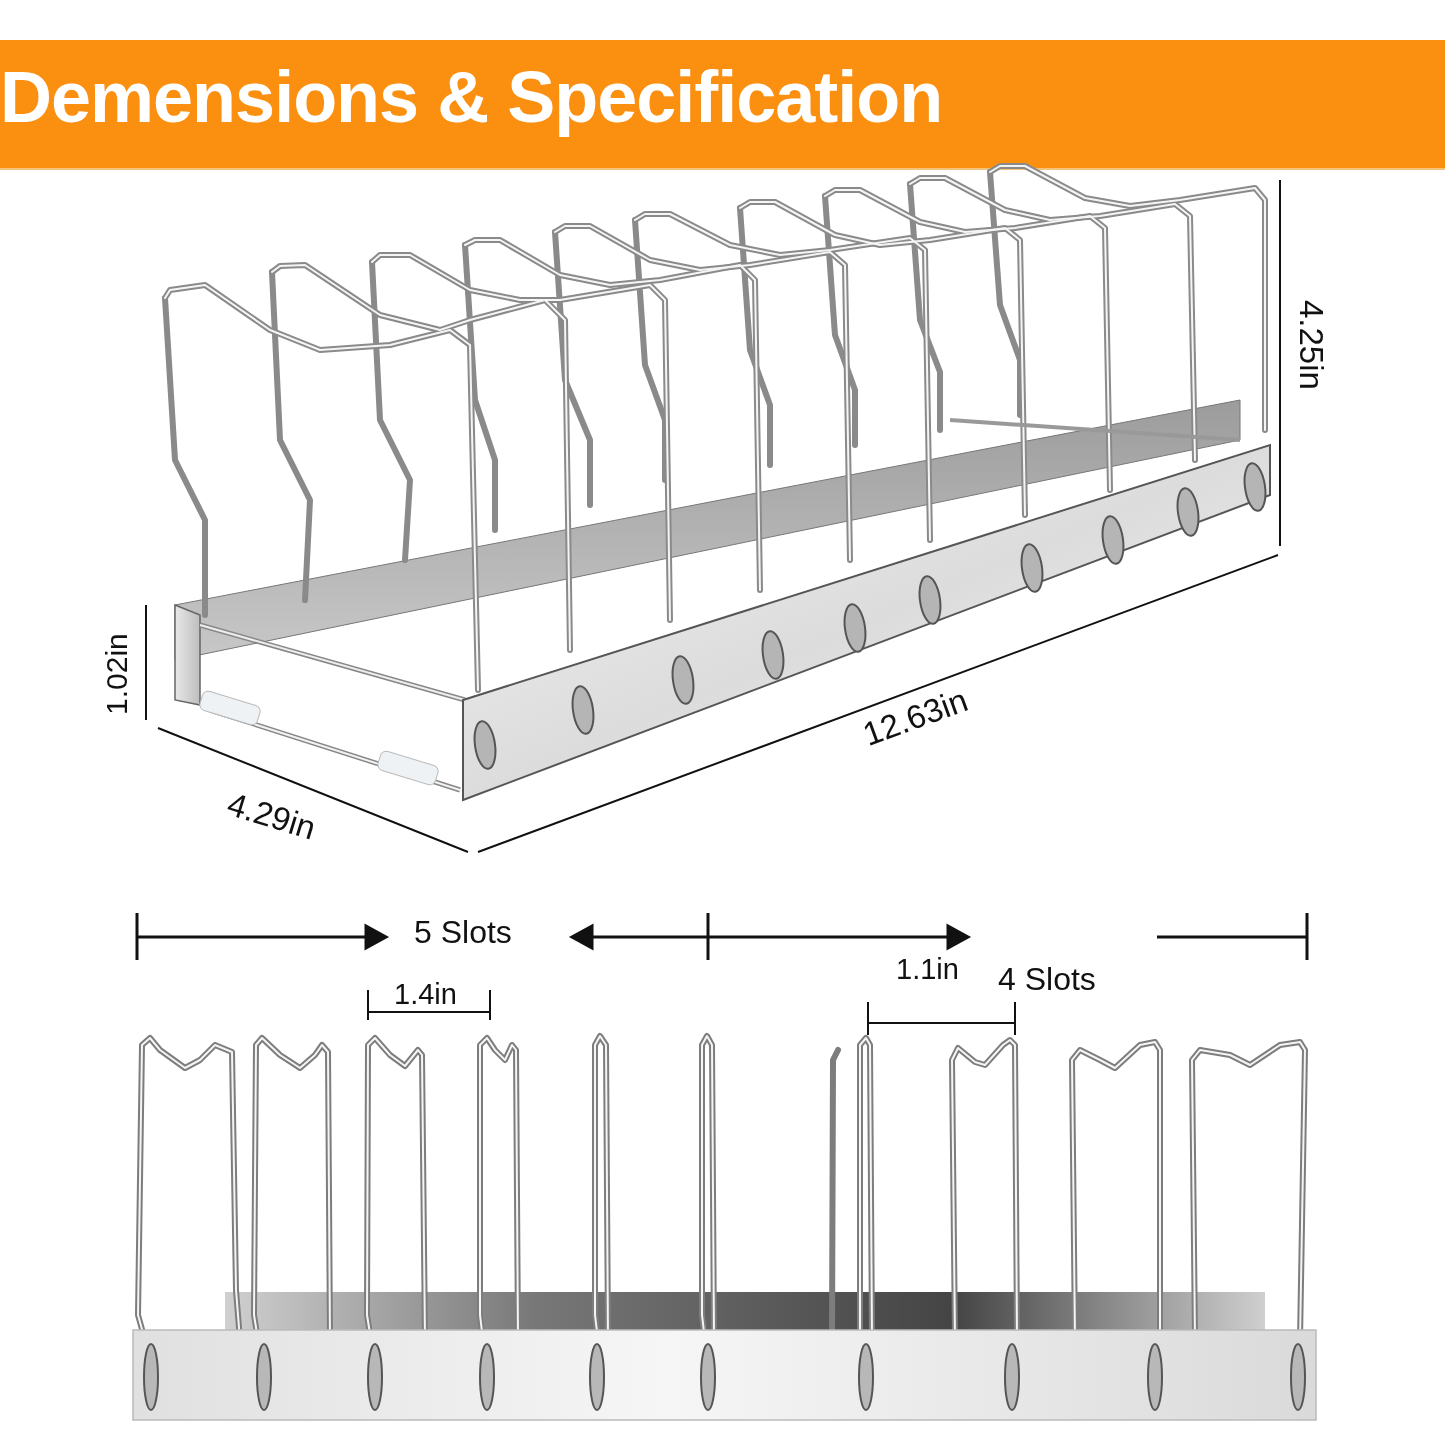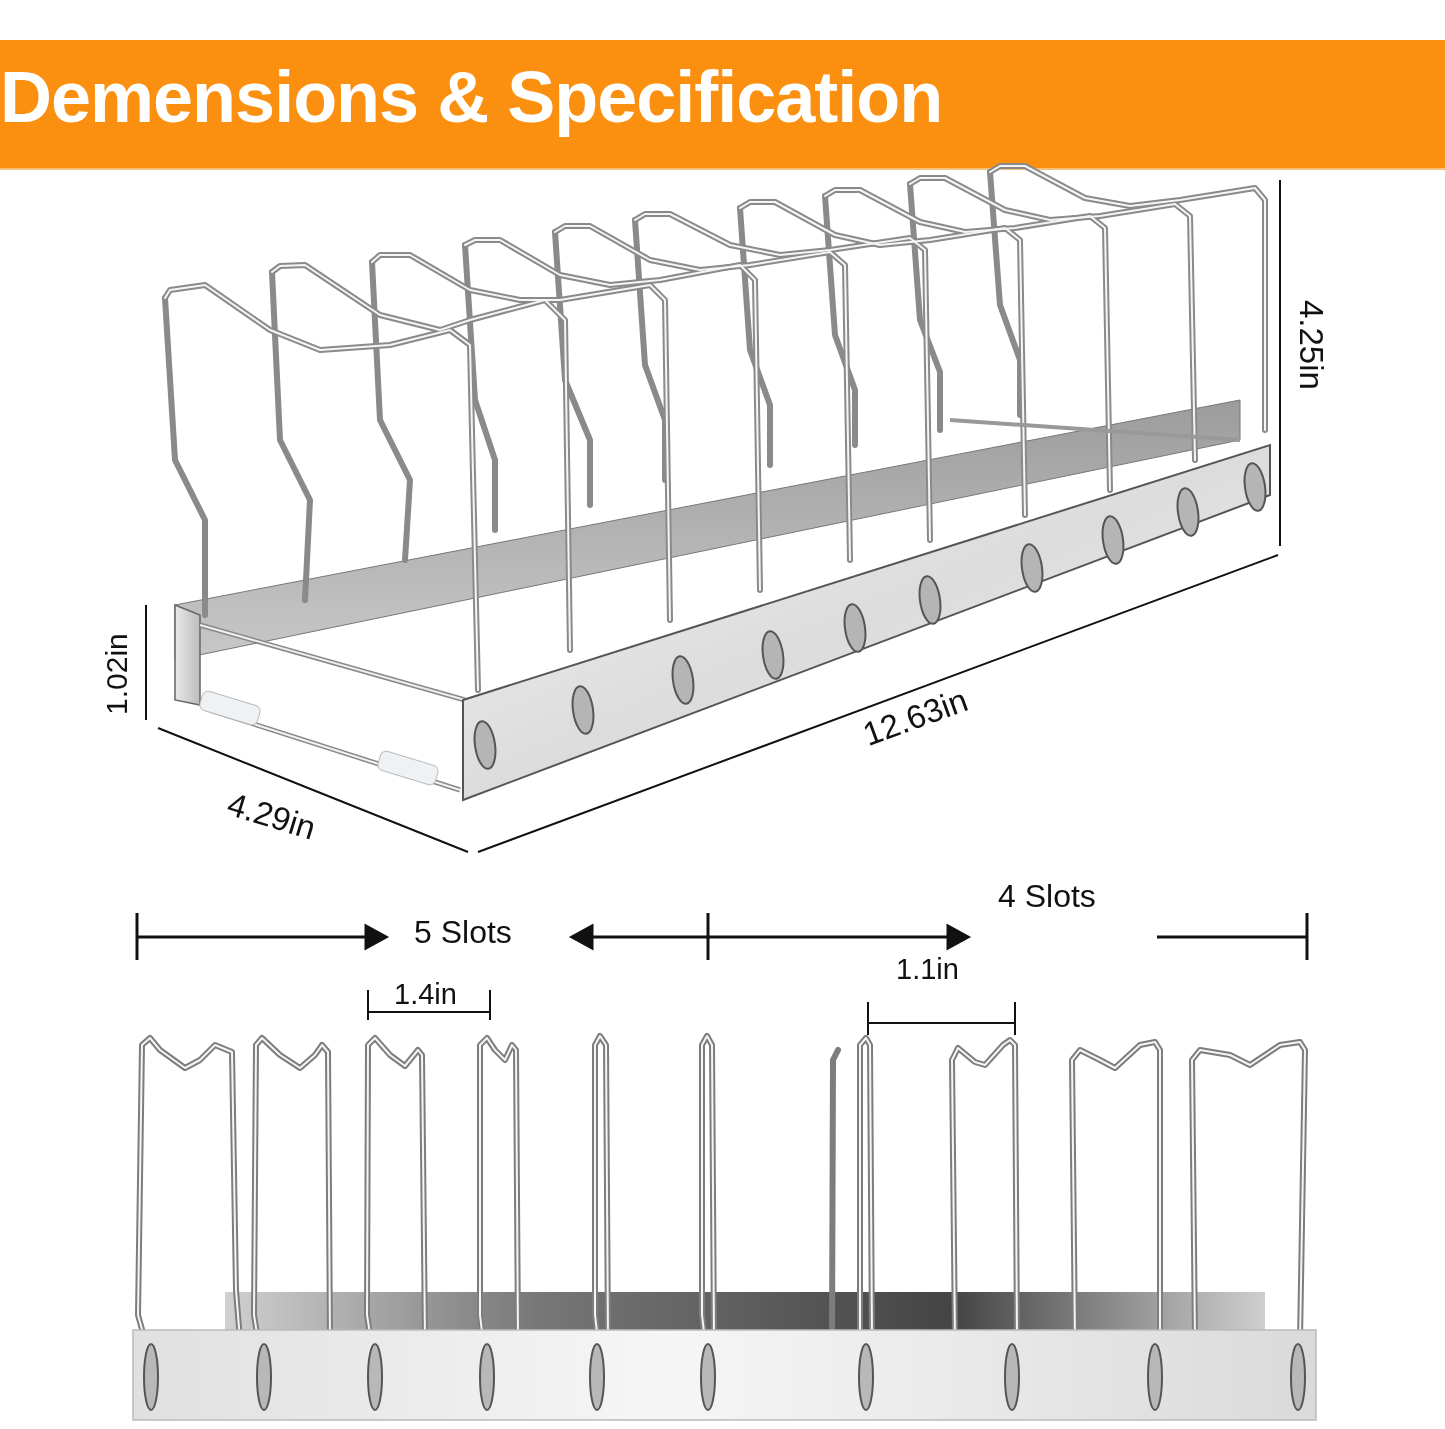--- a/index.html
+++ b/index.html
@@ -143,21 +143,21 @@
     <line x1="368" y1="990" x2="368" y2="1020"></line>
     <line x1="368" y1="1012" x2="490" y2="1012"></line>
     <line x1="490" y1="990" x2="490" y2="1020"></line>
     <line x1="868" y1="1002" x2="868" y2="1035"></line>
     <line x1="868" y1="1023" x2="1015" y2="1023"></line>
     <line x1="1015" y1="1002" x2="1015" y2="1035"></line>
   </g>
 </svg>
 
 <div class="slot-label" style="left:414px; top:914px;">5 Slots</div>
-<div class="slot-label" style="left:998px; top:878px;text-align:right;">4 Slots</div>
+<div class="slot-label" style="left:998px; top:961px;text-align:right;">4 Slots</div>
 <div class="spacing-label" style="left:394px; top:978px;">1.4in</div>
 <div class="spacing-label" style="left:896px; top:953px;">1.1in</div>
 
 <svg class="illus" width="1445" height="1429" viewBox="0 0 1445 1429" style="pointer-events:none;">
   <defs>
     <linearGradient id="frontPlate" x1="0" y1="0" x2="1" y2="0">
       <stop offset="0" stop-color="#e0e0e0"></stop>
       <stop offset="0.45" stop-color="#f6f6f6"></stop>
       <stop offset="1" stop-color="#dadada"></stop>
     </linearGradient>

